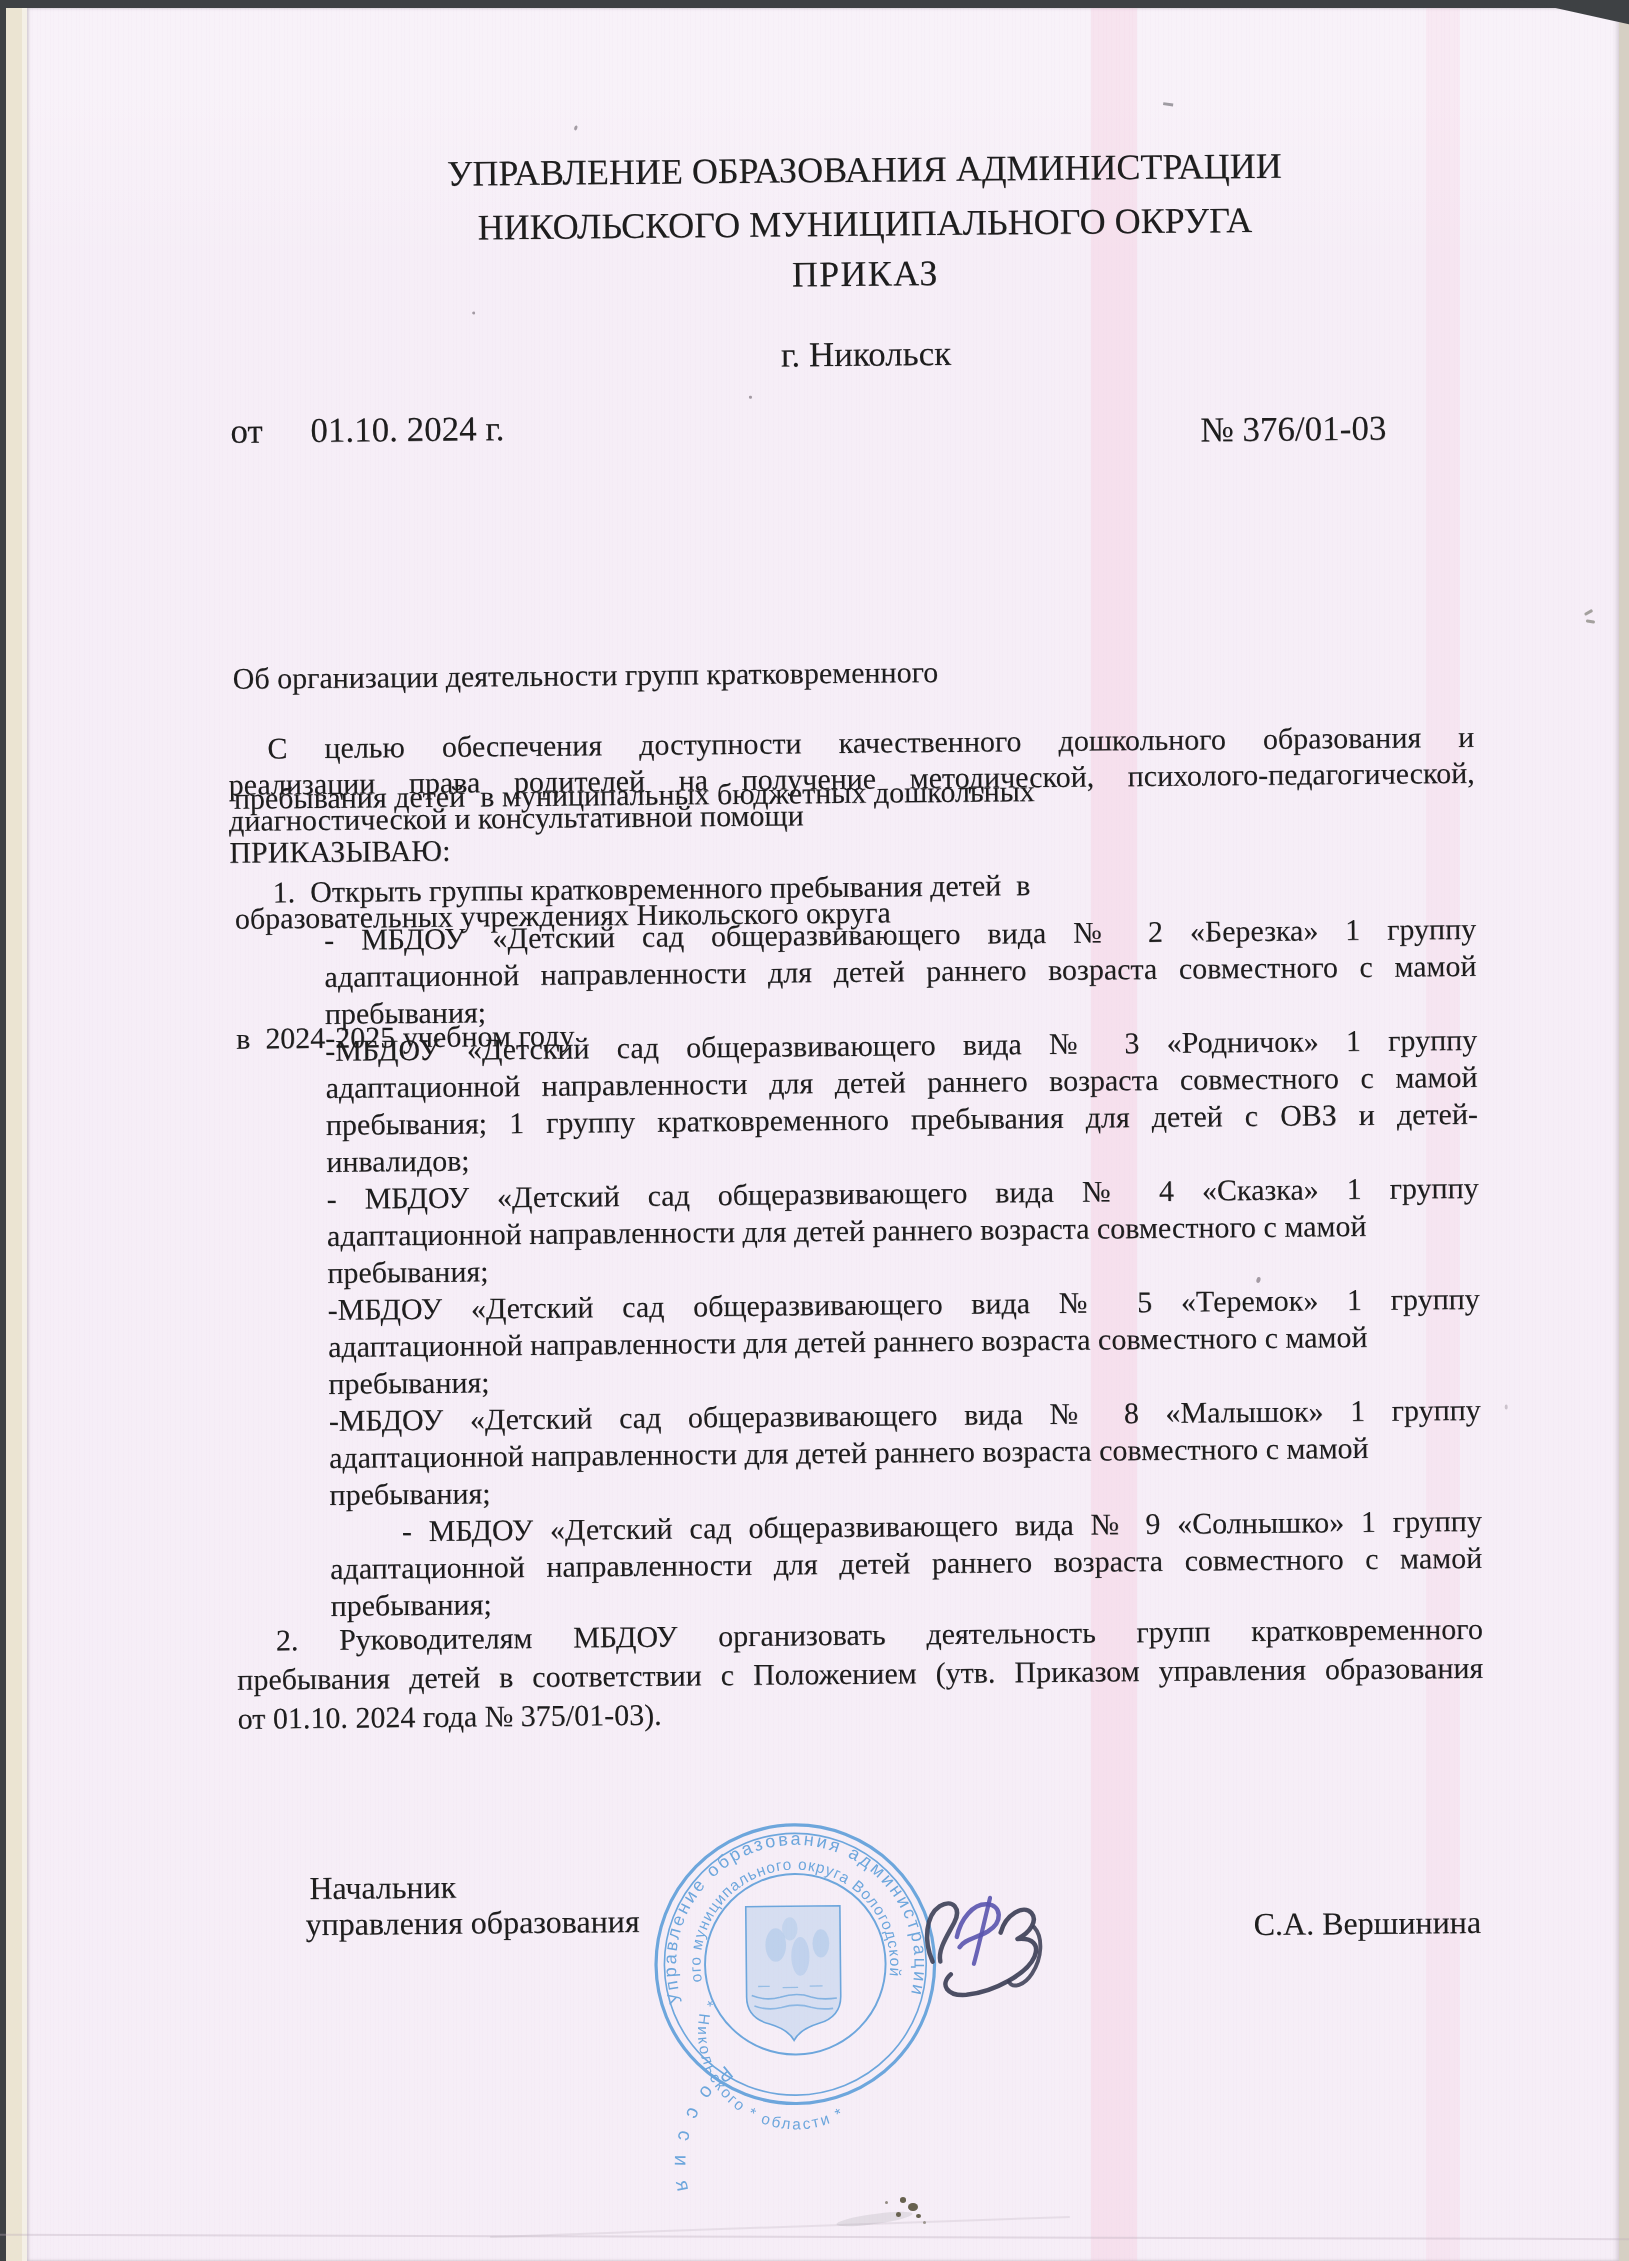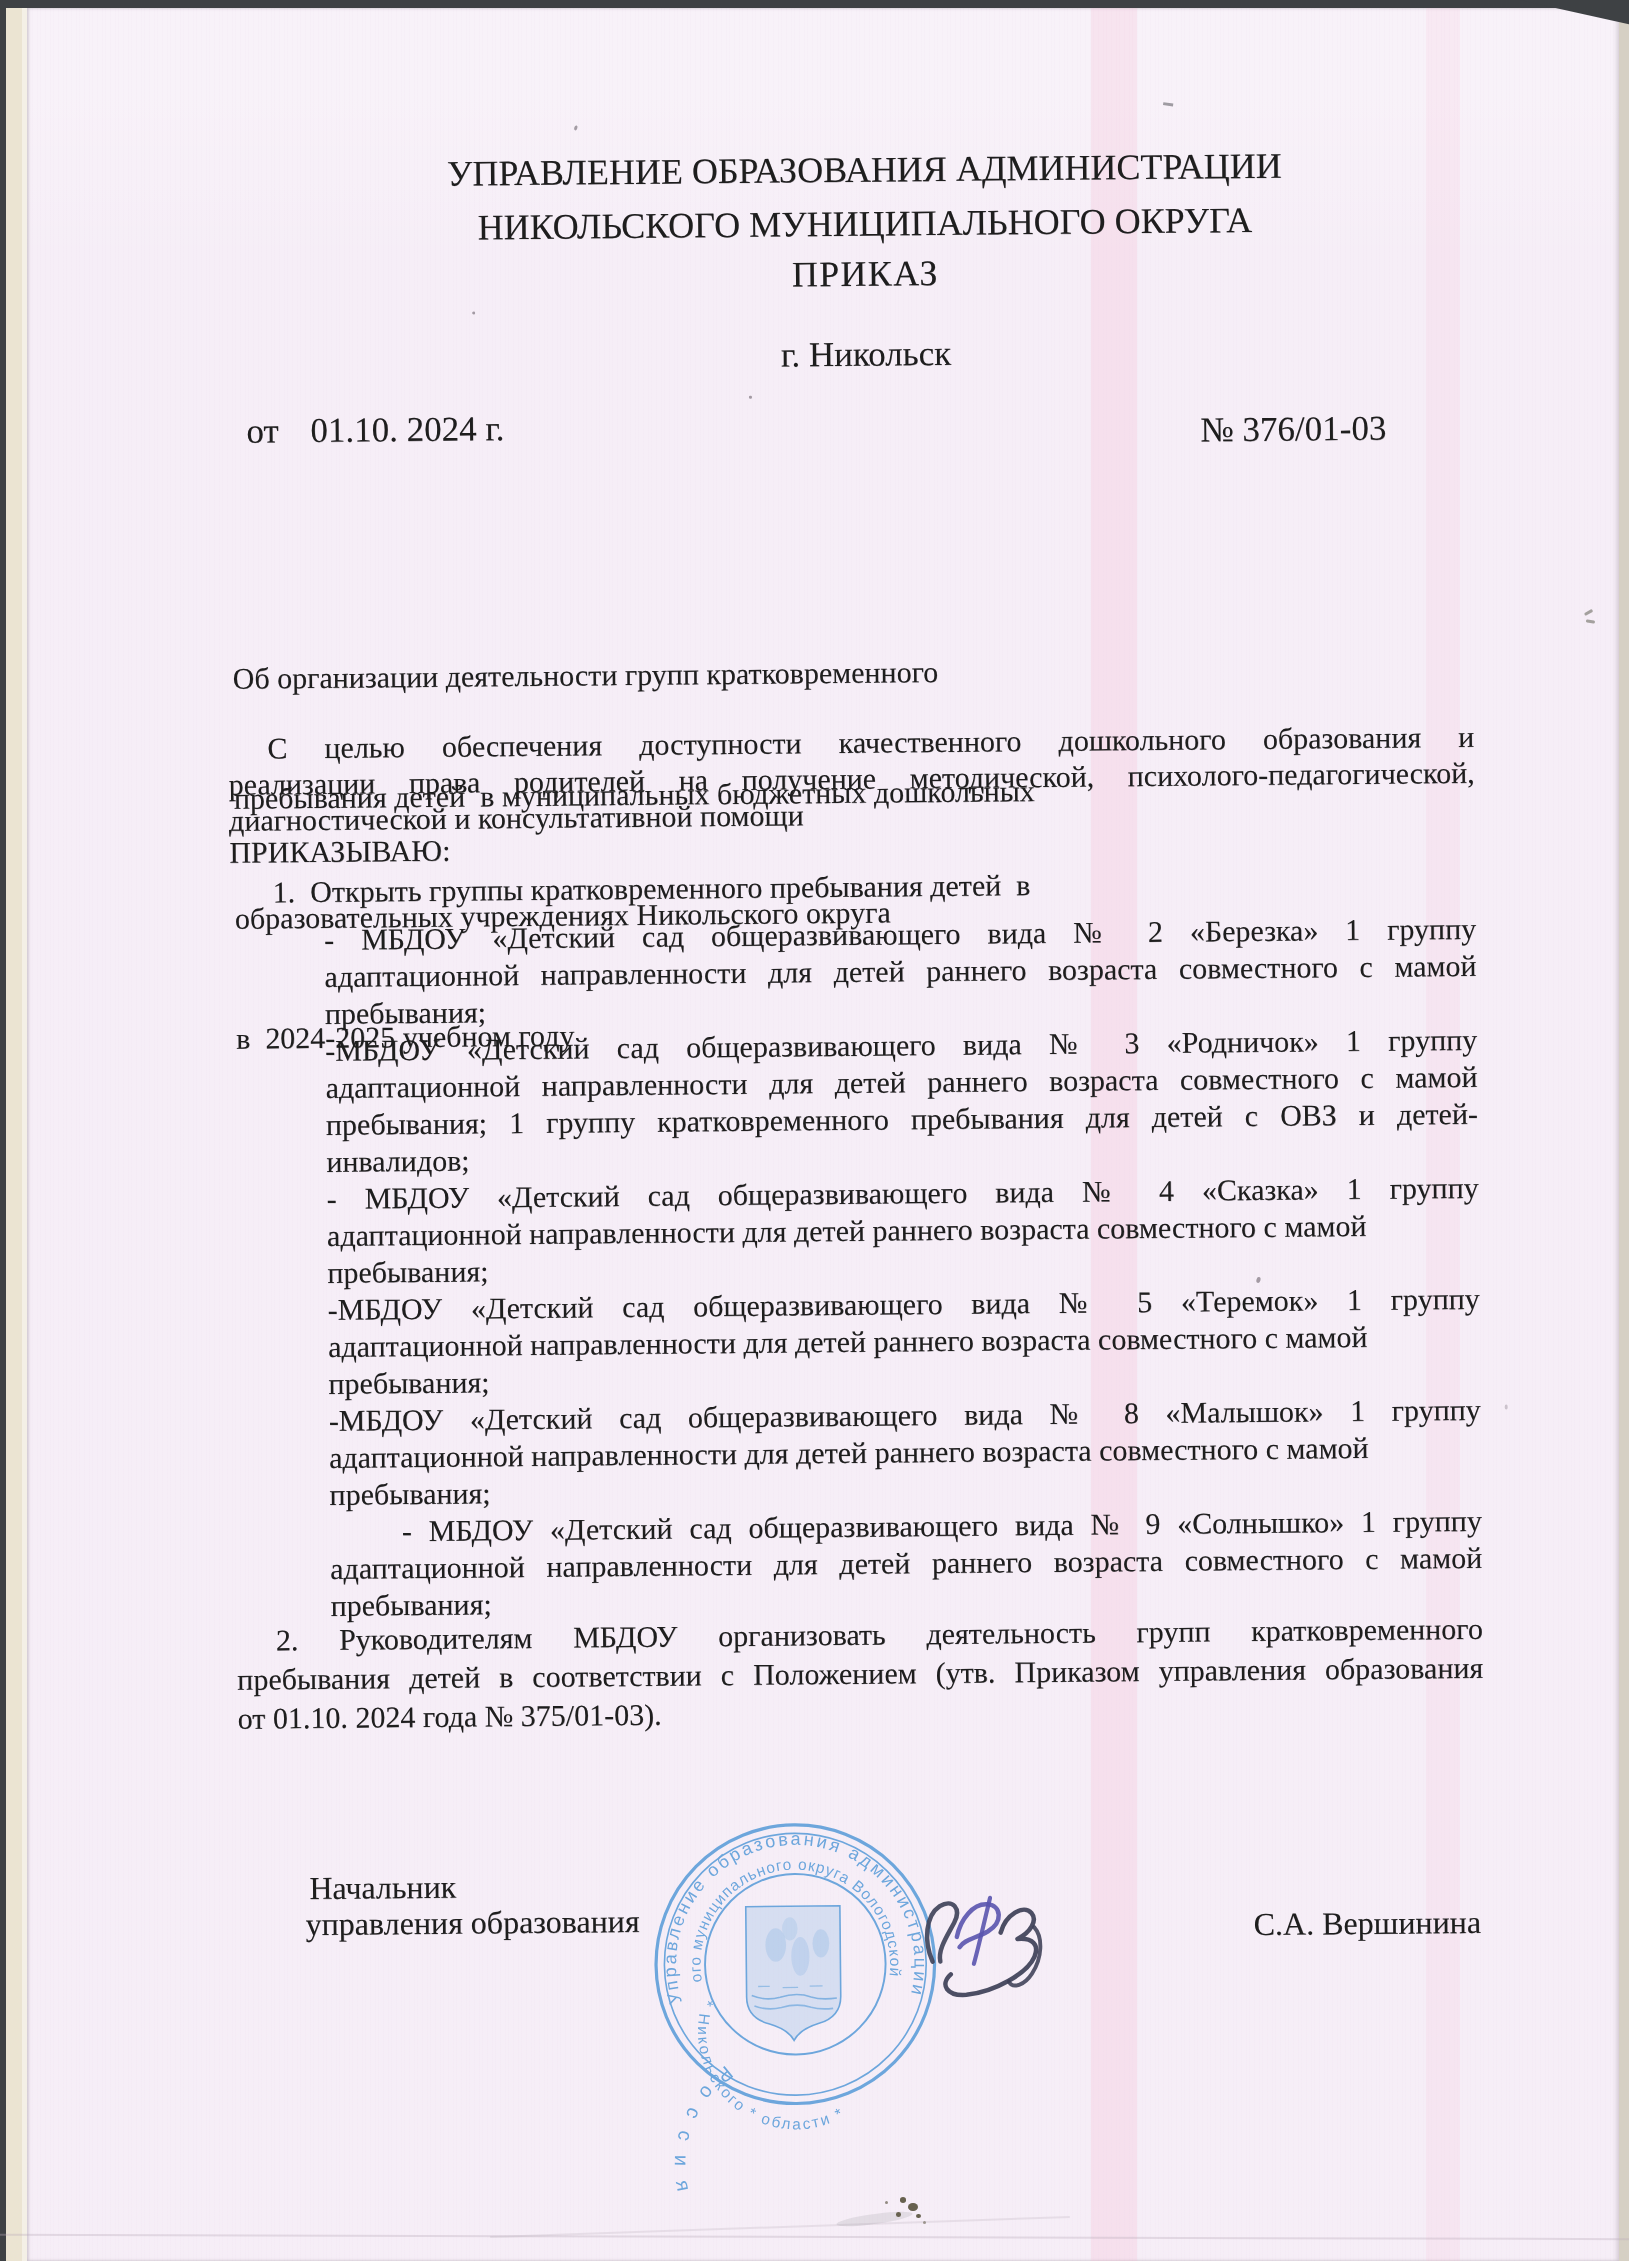--- a/index.html
+++ b/index.html
@@ -71,21 +71,21 @@
   <div class="crease2"></div>
   <div class="smudge"></div>
 
   <div class="content">
 
     <div class="txt hdr" style="top:150px">УПРАВЛЕНИЕ ОБРАЗОВАНИЯ АДМИНИСТРАЦИИ</div>
     <div class="txt hdr" style="top:204px">НИКОЛЬСКОГО МУНИЦИПАЛЬНОГО ОКРУГА</div>
     <div class="txt hdr" style="top:254px;letter-spacing:1.3px">ПРИКАЗ</div>
     <div class="txt hdr fs54" style="top:335px">г. Никольск</div>
 
-    <div class="txt fs54" style="left:253px;top:406px">от</div>
+    <div class="txt fs54" style="left:237px;top:406px">от</div>
     <div class="txt fs54" style="left:317px;top:406px">01.10. 2024 г.</div>
     <div class="txt fs54" style="left:1207px;top:414px">№ 376/01-03</div>
 
     <div class="txt body-block" style="left:237px;top:573px;line-height:40px;width:967px">
       <div class="ln">Об организации деятельности групп кратковременного</div>
       <div class="ln">пребывания детей  в муниципальных бюджетных дошкольных</div>
       <div class="ln">образовательных учреждениях Никольского округа</div>
       <div class="ln">в  2024-2025 учебном году</div>
     </div>
 

